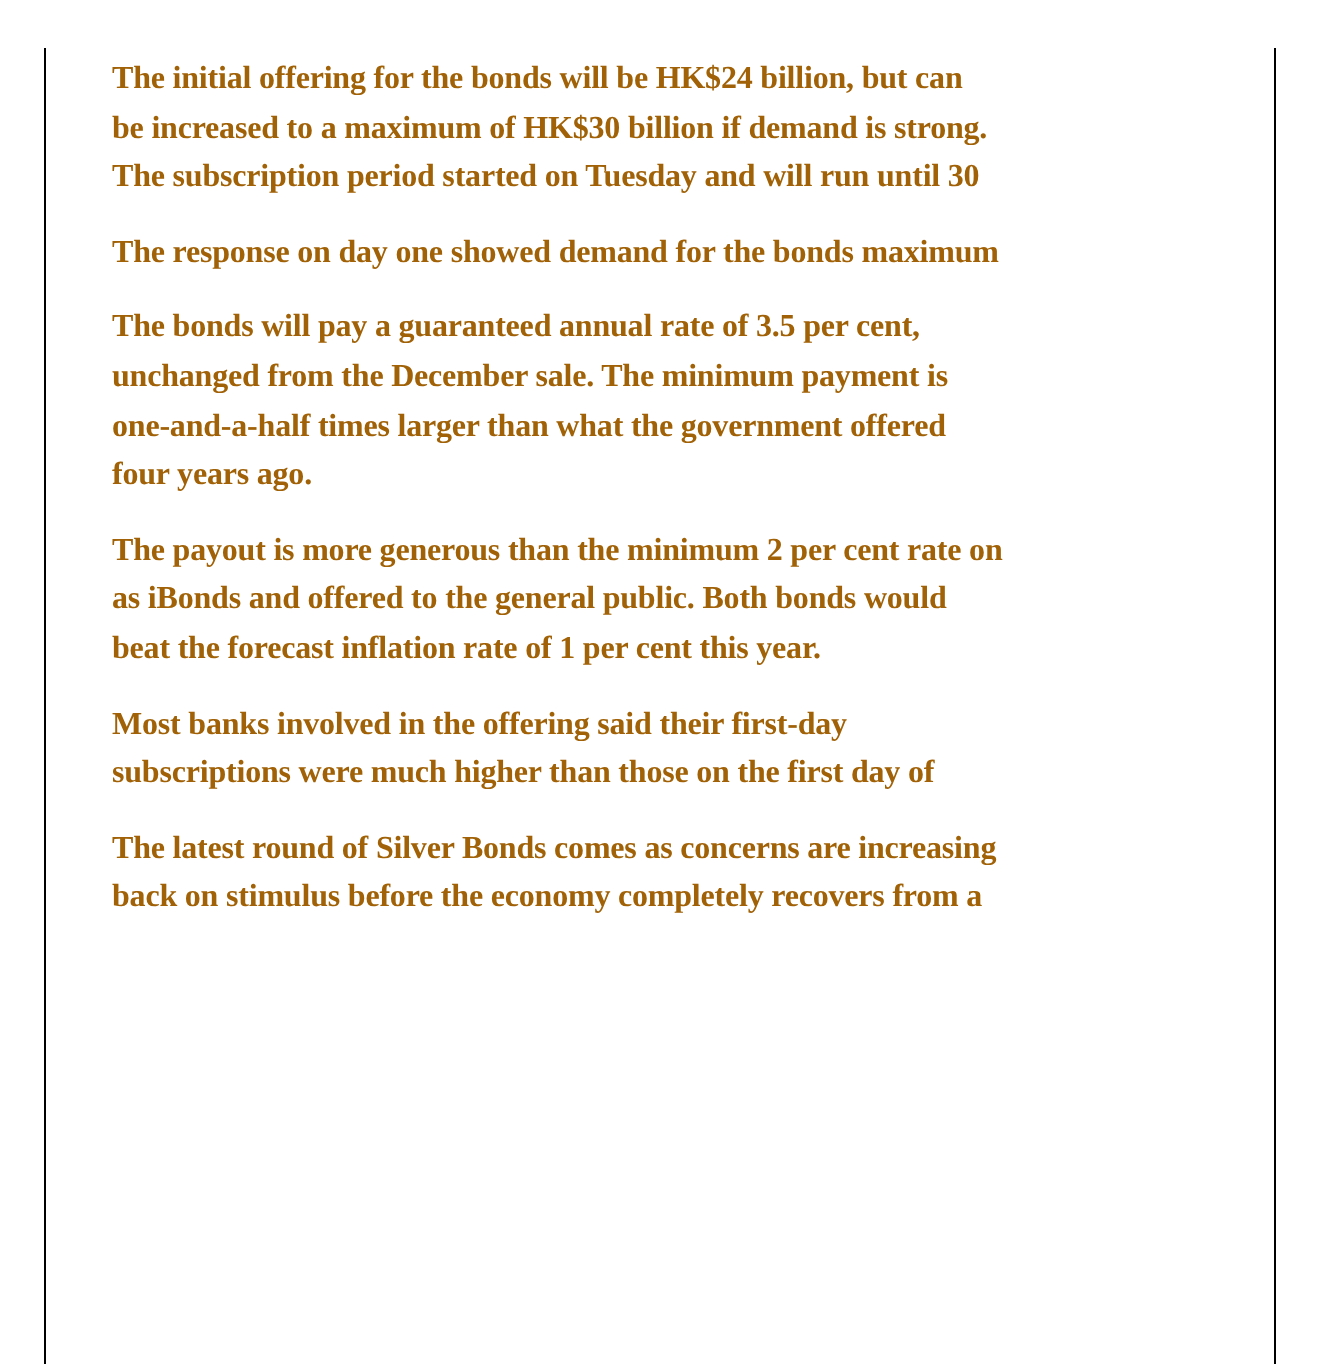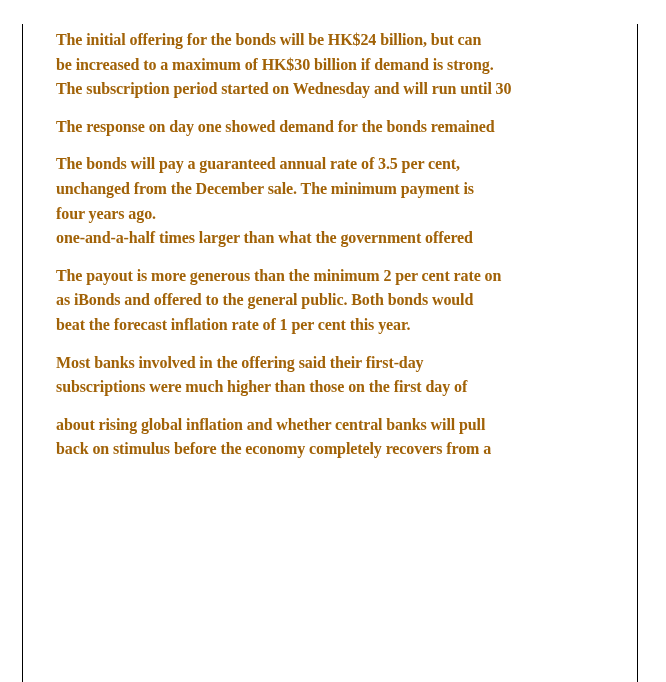--- a/index.html
+++ b/index.html
@@ -17,37 +17,37 @@
 </head>
 <body>
 
 <div class="rule-left"></div>
 <div class="rule-right"></div>
 
 <div class="article">
   <p class="para">
     <span class="line">The initial offering for the bonds will be HK$24 billion, but can</span>
     <span class="line">be increased to a maximum of HK$30 billion if demand is strong.</span>
-    <span class="line">The subscription period started on Wednesday and will run until 30</span>
+    <span class="line">The subscription period started on Tuesday and will run until 30</span>
   </p>
   <p class="para">
-    <span class="line">The response on day one showed demand for the bonds remained</span>
+    <span class="line">The response on day one showed demand for the bonds maximum</span>
   </p>
   <p class="para">
     <span class="line">The bonds will pay a guaranteed annual rate of 3.5 per cent,</span>
     <span class="line">unchanged from the December sale. The minimum payment is</span>
+    <span class="line">one-and-a-half times larger than what the government offered</span>
     <span class="line">four years ago.</span>
-    <span class="line">one-and-a-half times larger than what the government offered</span>
   </p>
   <p class="para">
     <span class="line">The payout is more generous than the minimum 2 per cent rate on</span>
     <span class="line">as iBonds and offered to the general public. Both bonds would</span>
     <span class="line">beat the forecast inflation rate of 1 per cent this year.</span>
   </p>
   <p class="para">
     <span class="line">Most banks involved in the offering said their first-day</span>
     <span class="line">subscriptions were much higher than those on the first day of</span>
   </p>
   <p class="para">
-    <span class="line">about rising global inflation and whether central banks will pull</span>
+    <span class="line">The latest round of Silver Bonds comes as concerns are increasing</span>
     <span class="line">back on stimulus before the economy completely recovers from a</span>
   </p>
 </div>
 
 </body></html>

